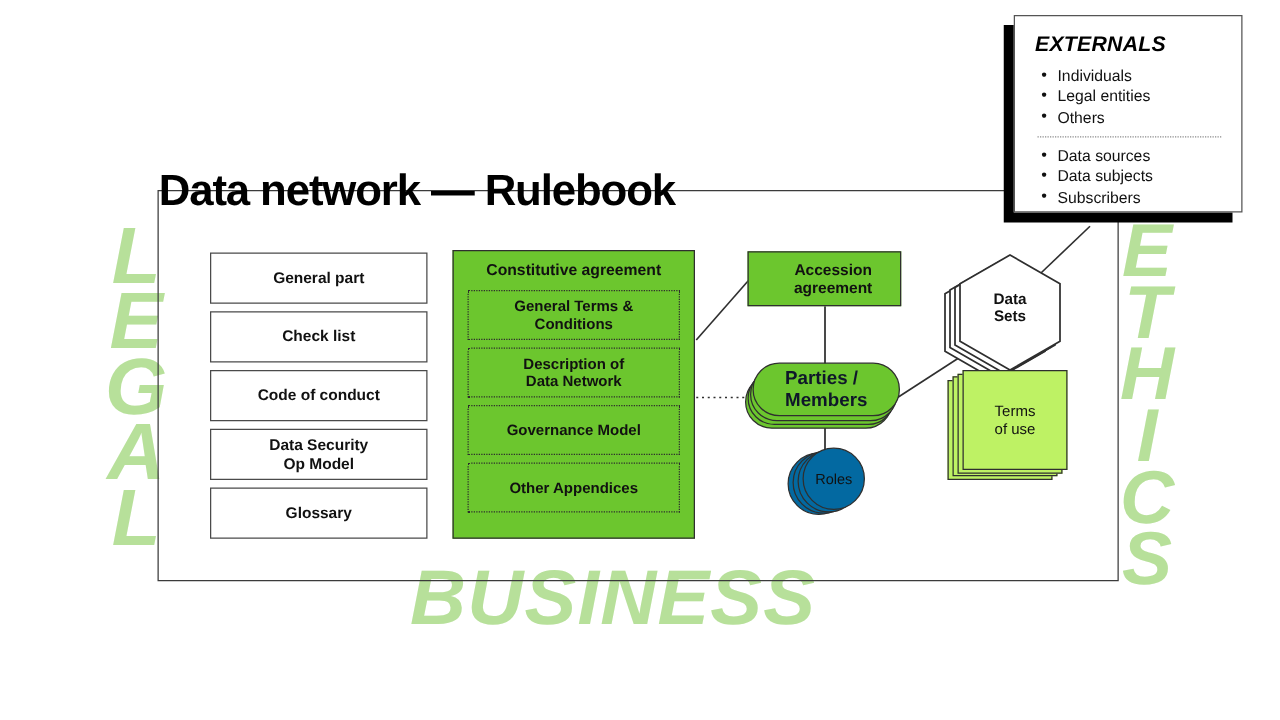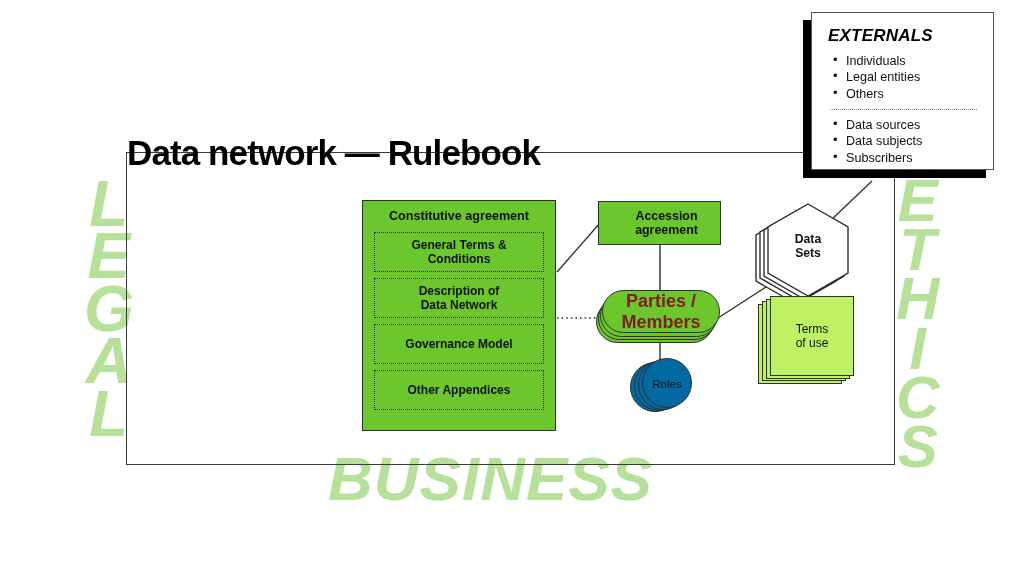--- a/index.html
+++ b/index.html
@@ -187,25 +187,25 @@
     box-sizing: border-box;
   }
   #parties-l3 { left: 0px;  top: 10px; }
   #parties-l2 { left: 2px;  top: 7px; }
   #parties-l1 { left: 4px;  top: 4px; }
   #parties-front {
     left: 6px; top: 0px;
     display: flex;
     align-items: center;
     justify-content: center;
-    text-align: center;
-    font-size: 18px;
+    text-align: left;
+    font-size: 15px;
     font-weight: 700;
     line-height: 1.16;
-    color: #7f1d1d;
+    color: #0f172a;
   }
 
   
   #roles-stack {
     position: absolute;
     left: 630px;
     top: 358px;
     width: 70px;
     height: 54px;
   }
@@ -385,20 +385,40 @@
     <line x1="557" y1="272" x2="600" y2="223" stroke="#2f2f2f" stroke-width="1.3"></line>
     <line x1="557" y1="318" x2="600" y2="318" stroke="#2f2f2f" stroke-width="1.3" stroke-dasharray="1.6 3"></line>
     <line x1="660" y1="245" x2="660" y2="291" stroke="#2f2f2f" stroke-width="1.4"></line>
     <line x1="660" y1="334" x2="660" y2="362" stroke="#2f2f2f" stroke-width="1.4"></line>
     <line x1="715" y1="320" x2="800" y2="265" stroke="#2f2f2f" stroke-width="1.3"></line>
     <line x1="872" y1="181" x2="829" y2="222" stroke="#2f2f2f" stroke-width="1.3"></line>
   </svg>
 
   <div id="page-title">Data network — Rulebook</div>
 
+  <div id="left-column">
+    <div class="doc-box">
+      <span>General part</span>
+    </div>
+    <div class="doc-box">
+      <span>Check list</span>
+    </div>
+    <div class="doc-box">
+      <span>Code of conduct</span>
+    </div>
+    <div class="doc-box">
+      <span>
+        <span>Data Security</span><br>
+        <span>Op Model</span>
+      </span>
+    </div>
+    <div class="doc-box">
+      <span>Glossary</span>
+    </div>
+  </div>
 
   <div id="constitutive-panel">
     <div id="constitutive-title">Constitutive agreement</div>
 
     <div class="appendix-box">
       <span>
         <span>General Terms &amp;</span><br>
         <span>Conditions</span>
       </span>
     </div>

